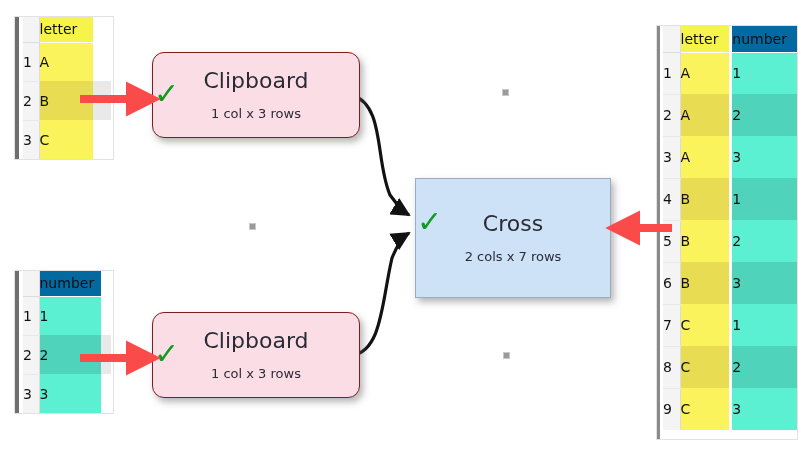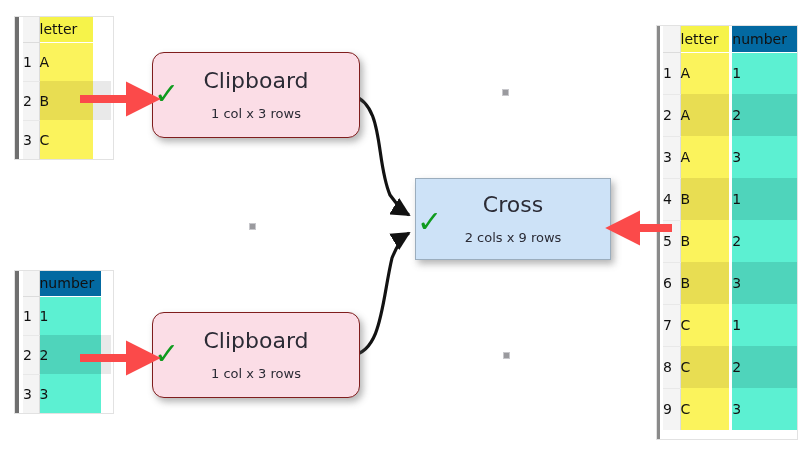--- a/index.html
+++ b/index.html
@@ -252,23 +252,23 @@
     <div class="sub">1 col x 3 rows</div>
   </div>
   <div class="tick" style="left:154px;top:79px;">✓</div>
 
   <div class="node clip" style="left:152px;top:312px;width:208px;height:86px;">
     <div class="title">Clipboard</div>
     <div class="sub">1 col x 3 rows</div>
   </div>
   <div class="tick" style="left:154px;top:339px;">✓</div>
 
-  <div class="node cross" style="left:415px;top:178px;width:196px;height:82px;">
+  <div class="node cross" style="left:415px;top:178px;width:196px;height:120px;">
     <div class="title">Cross</div>
-    <div class="sub">2 cols x 9 rows</div>
+    <div class="sub">2 cols x 7 rows</div>
   </div>
   <div class="tick" style="left:417px;top:207px;">✓</div>
 
   <svg class="overlay">
     <defs>
       <marker id="redarrow" viewBox="0 0 10 10" refX="7.5" refY="5" markerWidth="4.4" markerHeight="4.4" orient="auto-start-reverse">
         <path d="M 0 0 L 10 5 L 0 10 z" fill="#fb4a4a"></path>
       </marker>
     </defs>
     <line x1="80" y1="99" x2="152" y2="99" stroke="#fb4a4a" stroke-width="8" marker-end="url(#redarrow)"></line>

